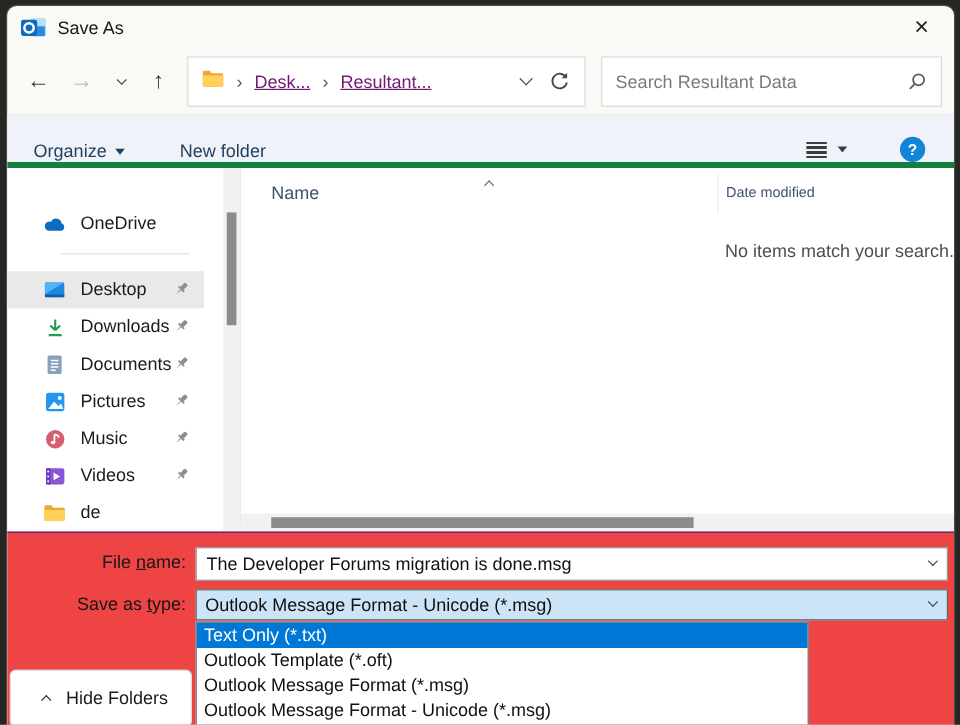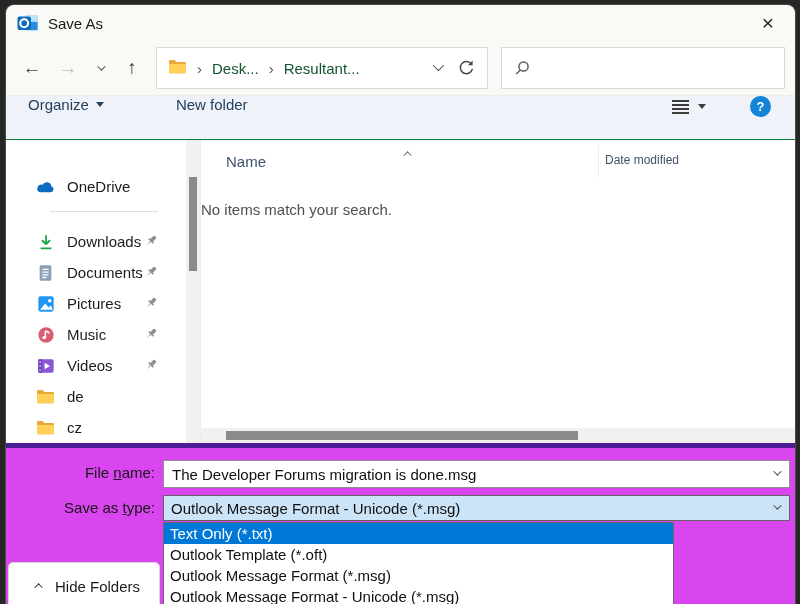--- a/index.html
+++ b/index.html
@@ -22,31 +22,31 @@
   .navbtn { width:36px; text-align:center; font-size:19px; color:#3f3f3f; flex:0 0 auto; }
   .navbtn.disabled { color:#b9b9b9; }
   .chv { display:inline-block; width:8px; height:8px; border-right:1.7px solid #4a4a4a;
          border-bottom:1.7px solid #4a4a4a; transform:rotate(45deg) translateY(-2px); }
   .chv.small { width:6px; height:6px; }
   .chv.up { transform:rotate(-135deg) translateY(-2px); }
   .navchev { width:28px; display:flex; justify-content:center; }
   .addr { display:flex; align-items:center; height:42px; width:332px; margin-left:6px;
           background:#fff; border:1px solid #d9d9d9; padding:0 12px 0 11px; gap:8px; }
   .crumb-sep { font-size:15px; color:#555; padding:0 2px; }
-  .crumb { font-size:15px; color:#14532d; white-space:nowrap; }
+  .crumb { font-size:15px; color:#701a75; white-space:nowrap;text-decoration:underline; }
   .addr-right { margin-left:auto; display:flex; align-items:center; gap:16px; }
   .search { display:flex; align-items:center; height:42px; flex:1; margin-left:13px;
             background:#fff; border:1px solid #d9d9d9; padding:0 11px; }
   .search input { flex:1; border:none; outline:none; font-size:15px; color:#333; background:transparent;
                   font-family:"Liberation Sans", sans-serif; }
   .search input::placeholder { color:#7a7a7a; opacity:1; }
 
   
-  .toolbar { height:45px; background:#eff3f9; border-top:1px solid #ececec; border-bottom:1px solid #15803d;
-             display:flex; align-items:flex-start; padding:0 16px 0 22px; color:#24405f; font-size:15px;gap:26px; }
+  .toolbar { height:45px; background:#eff3f9; border-top:1px solid #ececec; border-bottom:5px solid #15803d;
+             display:flex; align-items:flex-end; padding:0 16px 0 22px; color:#24405f; font-size:15px; }
   .organize { display:flex; align-items:center; gap:7px; }
   .caret { width:0; height:0; border-left:4px solid transparent; border-right:4px solid transparent;
            border-top:5px solid #24405f; }
   .newfolder { margin-left:46px; }
   .tb-right { margin-left:auto; display:flex; align-items:center; }
   .listview { width:17px; height:14px;
               background:repeating-linear-gradient(to bottom,#3c3c3c 0 2px,transparent 2px 4px); }
   .lv-caret { margin-left:9px; border-top-color:#3c3c3c; }
   .help-btn { width:21px; height:21px; border-radius:50%; background:#1384d7; color:#fff; font-size:13px;
               font-weight:bold; display:flex; align-items:center; justify-content:center; margin-left:44px; margin-right:8px; }
@@ -62,26 +62,26 @@
   .side-sep { height:1px; background:#e0e0e0; margin:9px 12px 14px 44px; }
   .vscroll { position:absolute; left:180px; top:0; bottom:0; width:14px; background:#f1f1f1; }
   .vthumb { position:absolute; left:3px; top:37px; width:8px; height:94px; background:#8b8b8b; }
 
   .main { position:absolute; left:194px; right:0; top:0; bottom:0; border-left:1px solid #ececec; }
   .sort-ind { position:absolute; left:205px; top:3px; }
   .sort-ind .chv { border-color:#6d6d6d; }
   .colhead-name { position:absolute; left:25px; top:13px; font-size:15px; color:#3f536e; }
   .colhead-date { position:absolute; left:404px; top:13px; font-size:12px; color:#3f536e; }
   .col-sep { position:absolute; left:397px; top:5px; width:1px; height:33px; background:#ededed; }
-  .empty { position:absolute; top:61px; left:0; right:0; text-align:left; font-size:15px; color:#4f4f4f; }
+  .empty { position:absolute; top:61px; left:0; right:0; text-align:right; font-size:15px; color:#4f4f4f; }
   .hscroll { position:absolute; left:0; right:0; bottom:0; height:15px; background:#f1f1f1; }
   .hthumb { position:absolute; left:25px; top:3px; width:352px; height:9px; background:#8b8b8b; }
 
   
-  .bottom { position:absolute; left:0; right:0; top:438px; bottom:0; background:#d946ef; border-top:5px solid #4c1d95; }
+  .bottom { position:absolute; left:0; right:0; top:438px; bottom:0; background:#ef4444; border-top:1px solid #4c1d95; }
   .flabel { position:absolute; left:0; width:149px; text-align:right; font-size:15px; color:#161616; line-height:26px; }
   .u { text-decoration:underline; }
   .row-file { top:12px; }
   .row-type { top:47px; }
   .fninput { position:absolute; left:157px; top:12px; width:627px; height:28px; background:#fff;
              border:1px solid #8f8f8f; display:flex; align-items:center; }
   .fninput input { flex:1; border:none; outline:none; font-size:15px; color:#101010; padding:0 8px;
                    font-family:"Liberation Sans", sans-serif; background:transparent; }
   .combo { position:absolute; left:157px; top:47px; width:627px; height:26px; background:#cce4f7;
            border:1px solid #646464; display:flex; align-items:center; }
@@ -139,20 +139,21 @@
         <span style="display:flex;">
           <svg width="18" height="18" viewBox="0 0 18 18">
             <path d="M14.6 5.3 A6.1 6.1 0 1 0 15.4 9.8" fill="none" stroke="#474747" stroke-width="1.5"></path>
             <path d="M15.6 1.6 v4.6 h-4.6 z" fill="#474747"></path>
           </svg>
         </span>
       </span>
     </div>
 
     <div class="search">
+      <input type="text" placeholder="Search Resultant Data" style="">
       <span style="display:flex;">
         <svg width="18" height="18" viewBox="0 0 18 18">
           <circle cx="10.5" cy="7.5" r="4.6" fill="none" stroke="#5f5f5f" stroke-width="1.5"></circle>
           <path d="M7.2 11 3.2 15" stroke="#5f5f5f" stroke-width="1.5"></path>
         </svg>
       </span>
     </div>
   </div>
 
   <div class="toolbar">
@@ -175,20 +176,39 @@
         <span class="icn">
           <svg width="20" height="14" viewBox="0 0 24 16">
               <path d="M19.4 7.1a5.8 5.8 0 0 0-11-1.9A4.8 4.8 0 0 0 5 14.7h13.6a3.9 3.9 0 0 0 .8-7.6z" fill="#0d6cc0"></path>
             </svg>
         </span>
         <span>OneDrive</span>
       </div>
 
       <div class="side-sep"></div>
 
+      <div class="srow selected">
+        <span class="icn">
+          <svg width="19" height="19" viewBox="0 0 20 20">
+            <rect x="1.5" y="3.5" width="17" height="13" rx="1.2" fill="#1b87e0"></rect>
+            <path d="M1.5 4.7c0-.7.5-1.2 1.2-1.2h15.8L1.5 14z" fill="#55b0f4"></path>
+            <rect x="1.5" y="14.2" width="17" height="2.3" fill="#0f5fa8"></rect>
+          </svg>
+        </span>
+        <span>Desktop</span>
+        <span class="pin">
+          <svg width="14" height="14" viewBox="0 0 14 14">
+              <g fill="#8e8e8e" transform="rotate(45 7 7)">
+                <rect x="5.2" y="0.8" width="3.6" height="5.6" rx="1"></rect>
+                <rect x="3.8" y="6" width="6.4" height="1.6"></rect>
+                <path d="M6.5 7.6h1L7 13z"></path>
+              </g>
+            </svg>
+        </span>
+      </div>
 
       <div class="srow">
         <span class="icn">
           <svg width="18" height="18" viewBox="0 0 20 20">
             <path d="M10 2.5v10M10 12.5 5.5 8M10 12.5 14.5 8" fill="none" stroke="#16a34a" stroke-width="2"></path>
             <path d="M4 17h12" stroke="#16a34a" stroke-width="2"></path>
           </svg>
         </span>
         <span>Downloads</span>
         <span class="pin">

